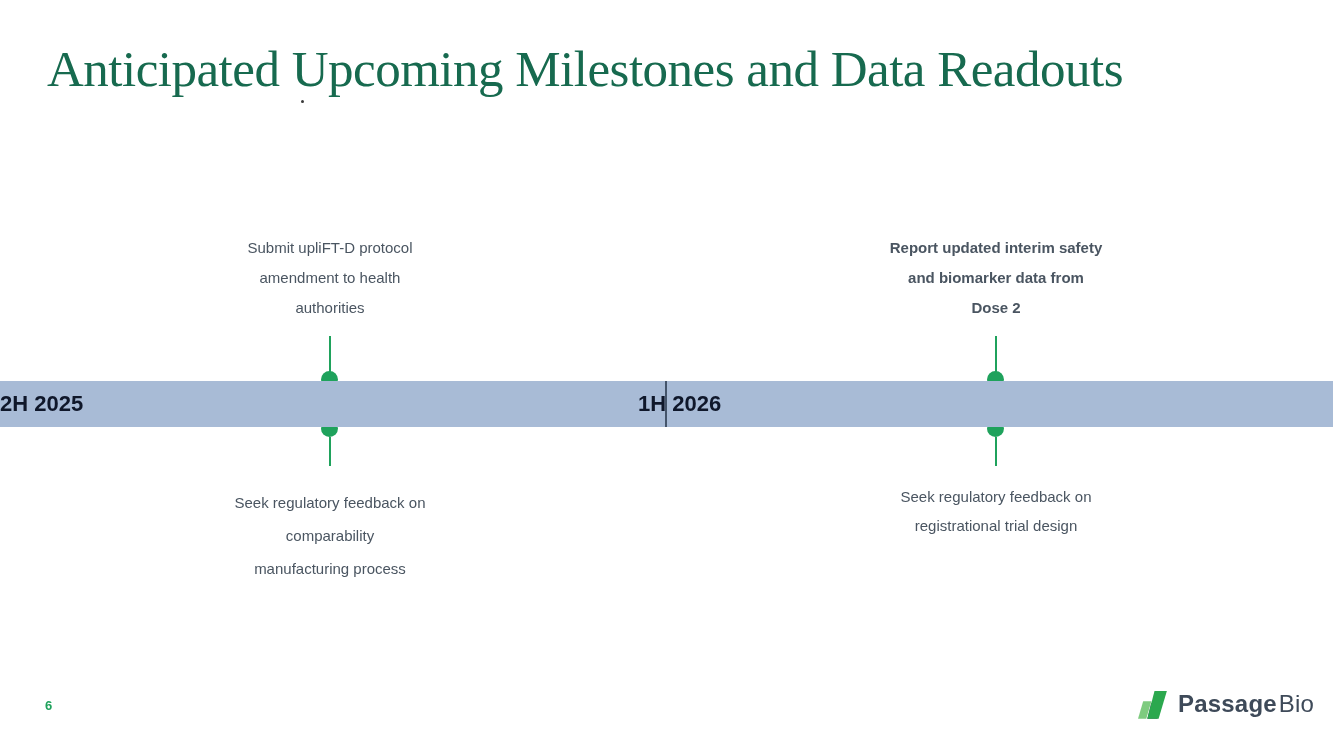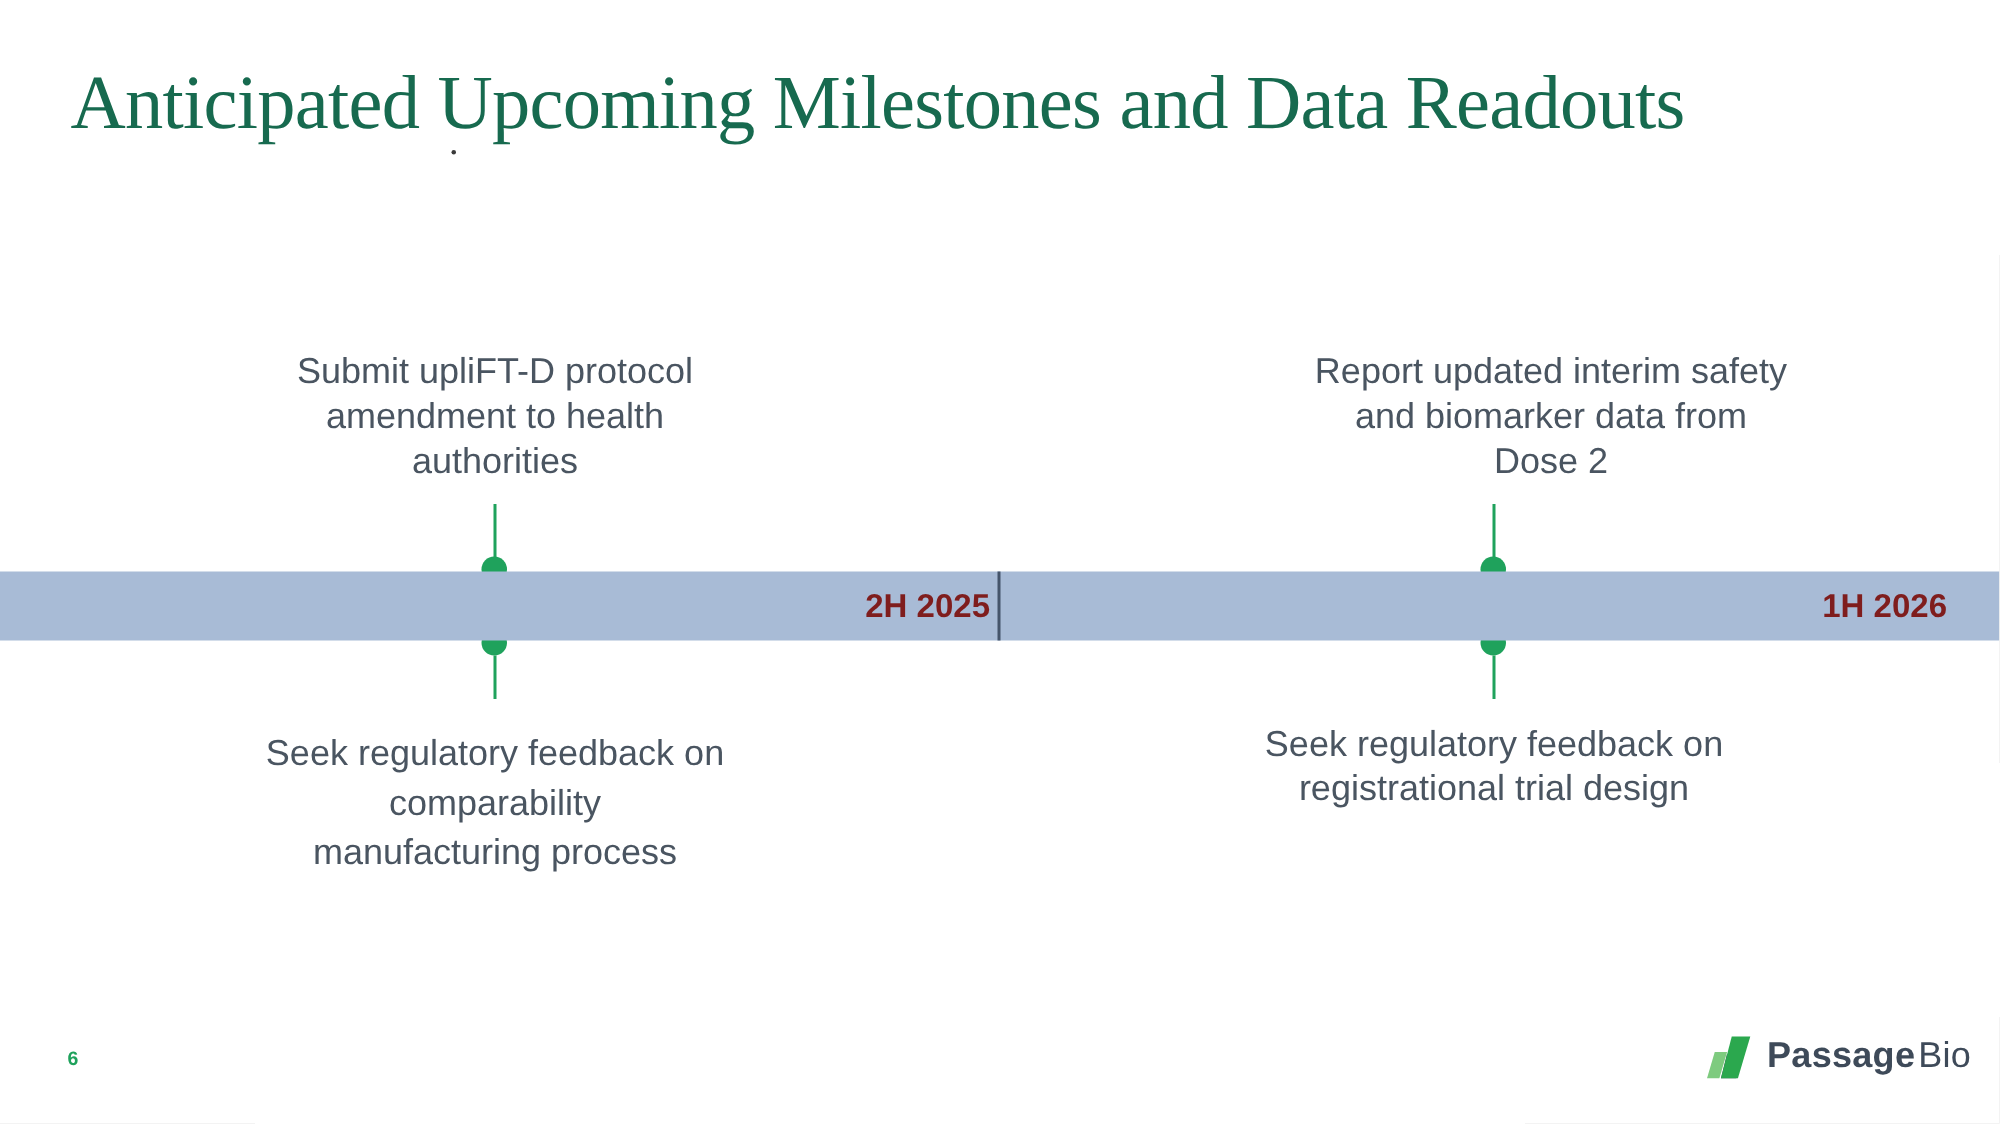--- a/index.html
+++ b/index.html
@@ -31,25 +31,25 @@
     width: 3px;
     height: 3px;
     border-radius: 50%;
     background: #3a3a3a;
   }
   .milestone-text {
     position: absolute;
     width: 420px;
     text-align: center;
     color: #4A5561;
-    font-size: 24px;
+    font-size: 15px;
     line-height: 30px;
   }
   .mt-top-left    { left: 120px; top: 233px; }
-  .mt-top-right   { left: 824px; top: 233px; }
+  .mt-top-right   { left: 786px; top: 233px; font-weight: bold; }
   .mt-bot-left    { left: 120px; top: 486px; line-height: 33px; }
   .mt-bot-right   { left: 786px; top: 482px; line-height: 29px; }
 
   .connector-line {
     position: absolute;
     width: 2px;
     background: #1FA25C;
   }
   .connector-dot {
     position: absolute;
@@ -64,22 +64,22 @@
     top: 381px;
     width: 1333px;
     height: 46px;
     background: #A8BBD6;
   }
   .bar-label {
     position: absolute;
     top: 0;
     height: 46px;
     line-height: 46px;
-    text-align: right;
-    color: #7f1d1d;
+    text-align: left;
+    color: #0f172a;
     font-weight: 700;
     font-size: 22px;
   }
   .bar-label.left  { left: 0;     width: 660px; }
   .bar-label.right { left: 638px; width: 660px; }
   .bar-divider {
     position: absolute;
     left: 665px;
     top: 0;
     width: 2px;

